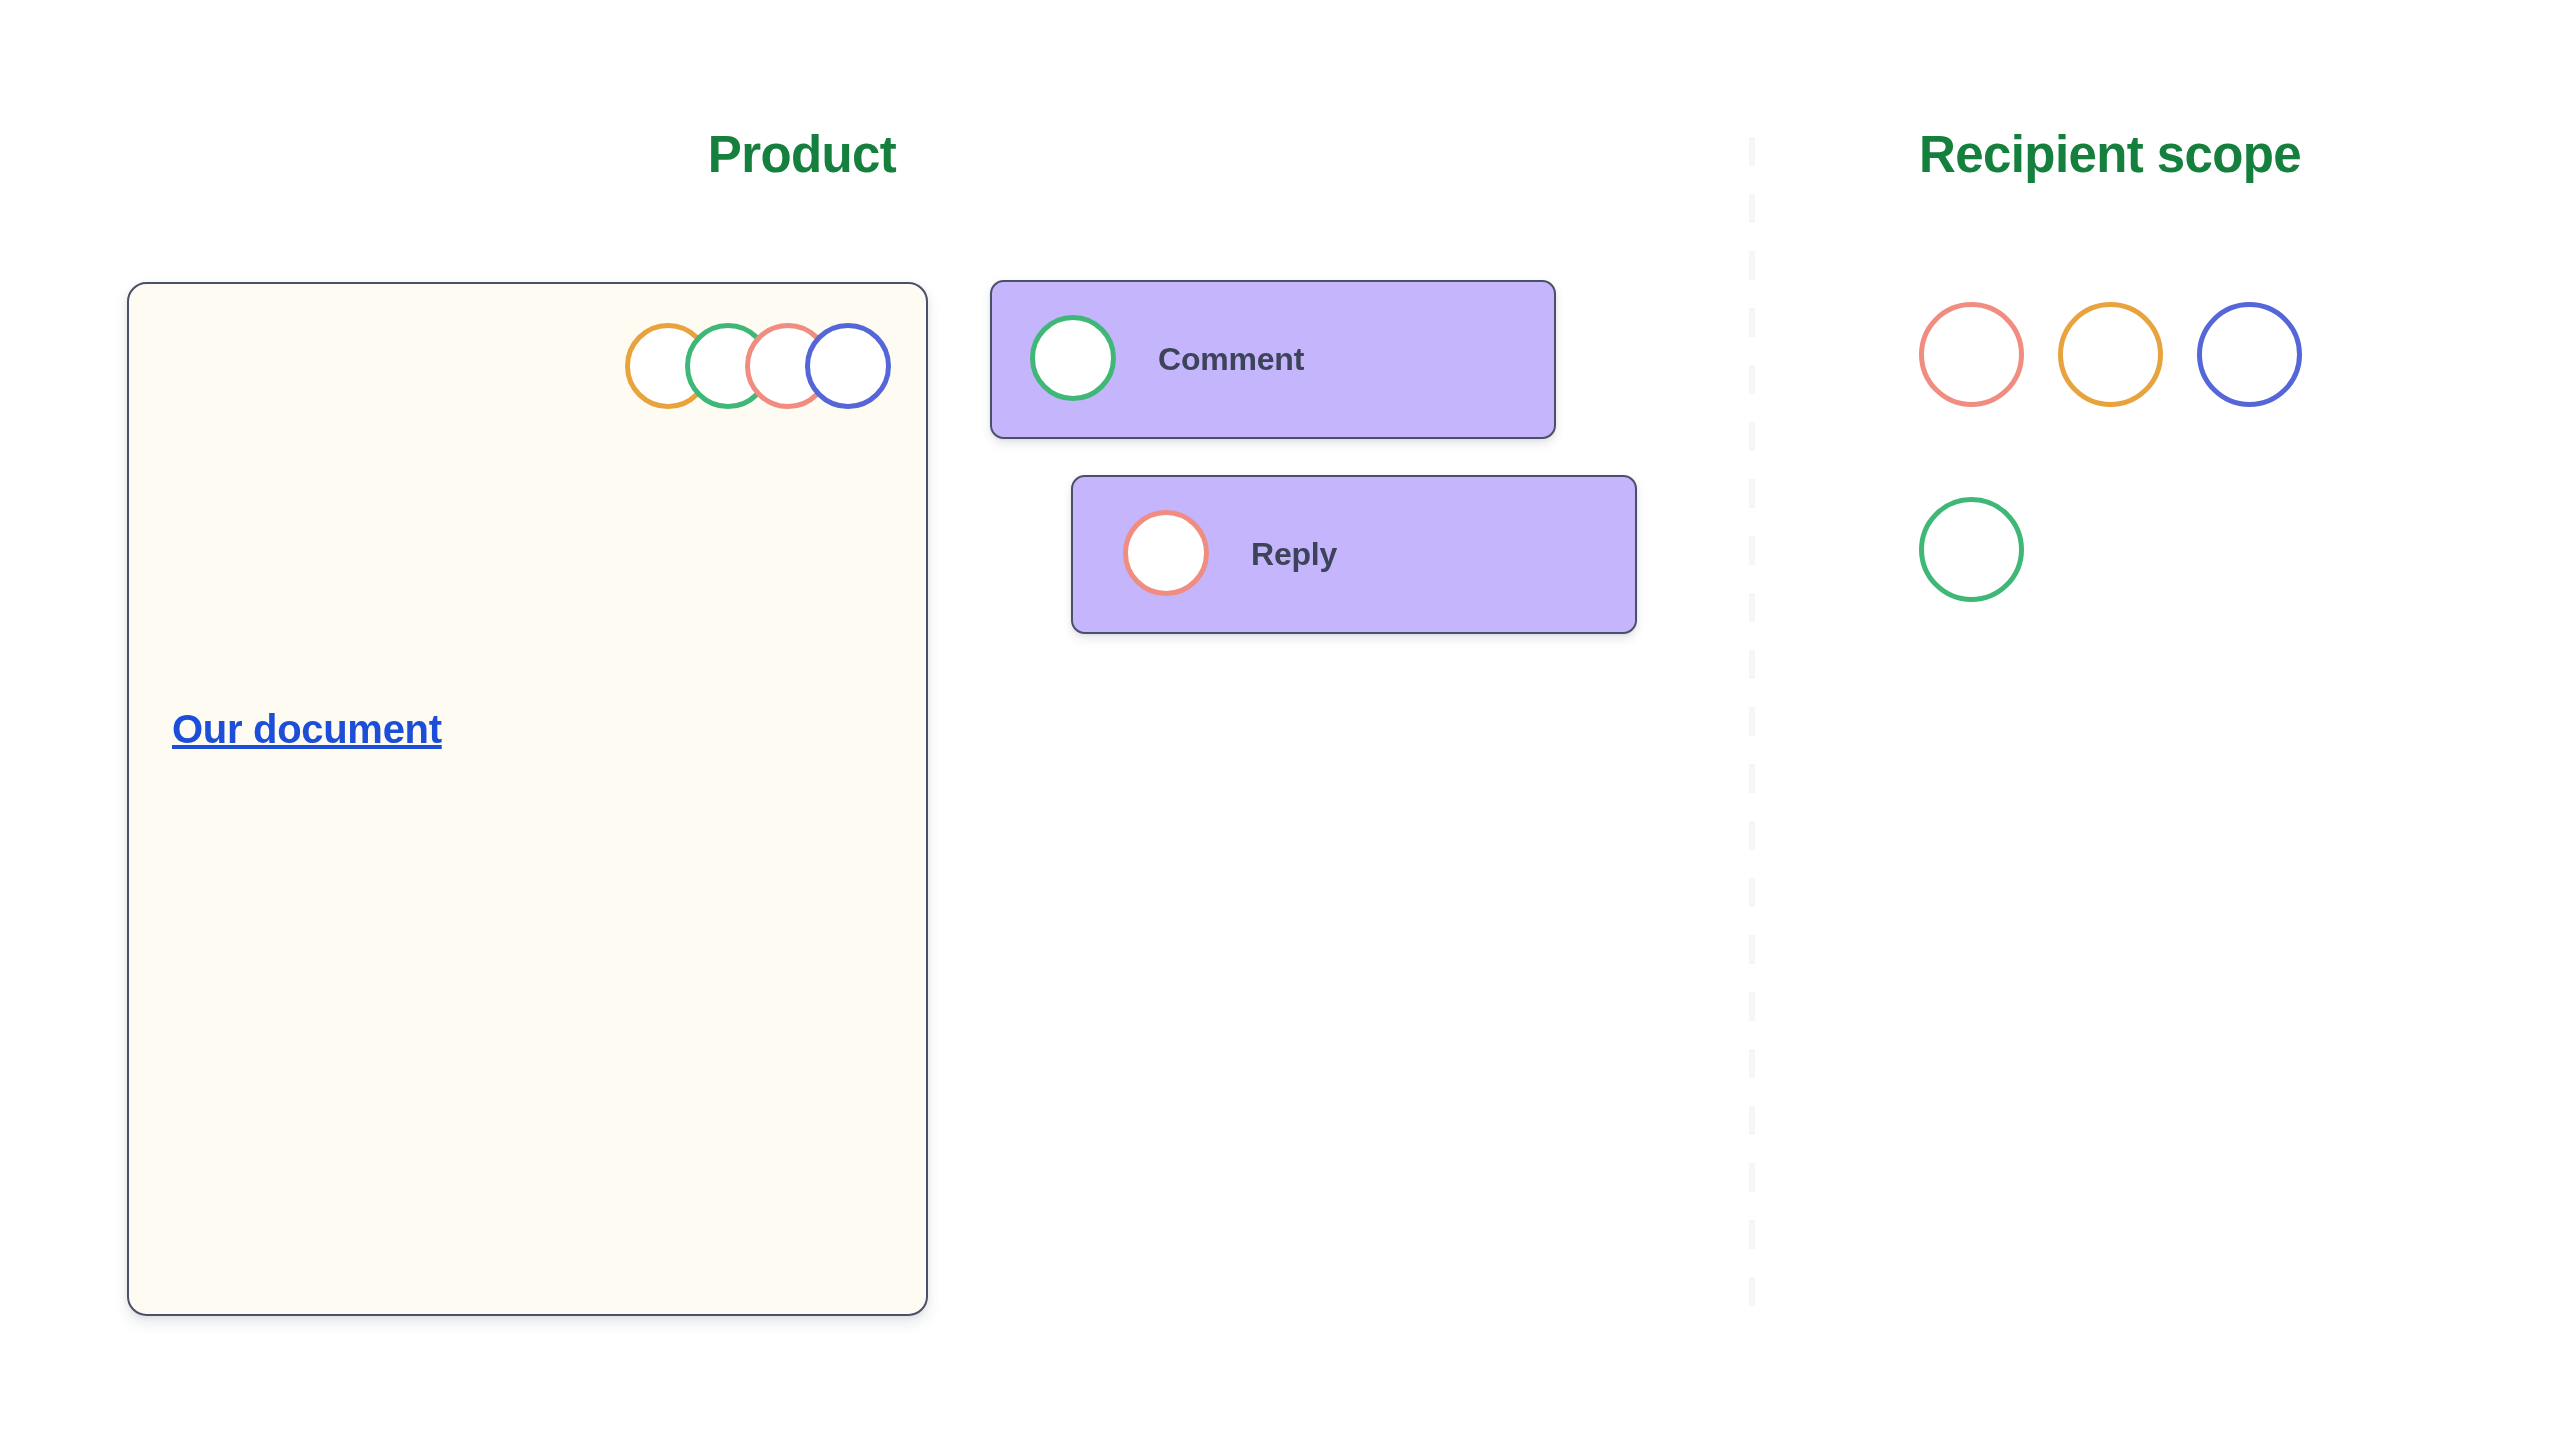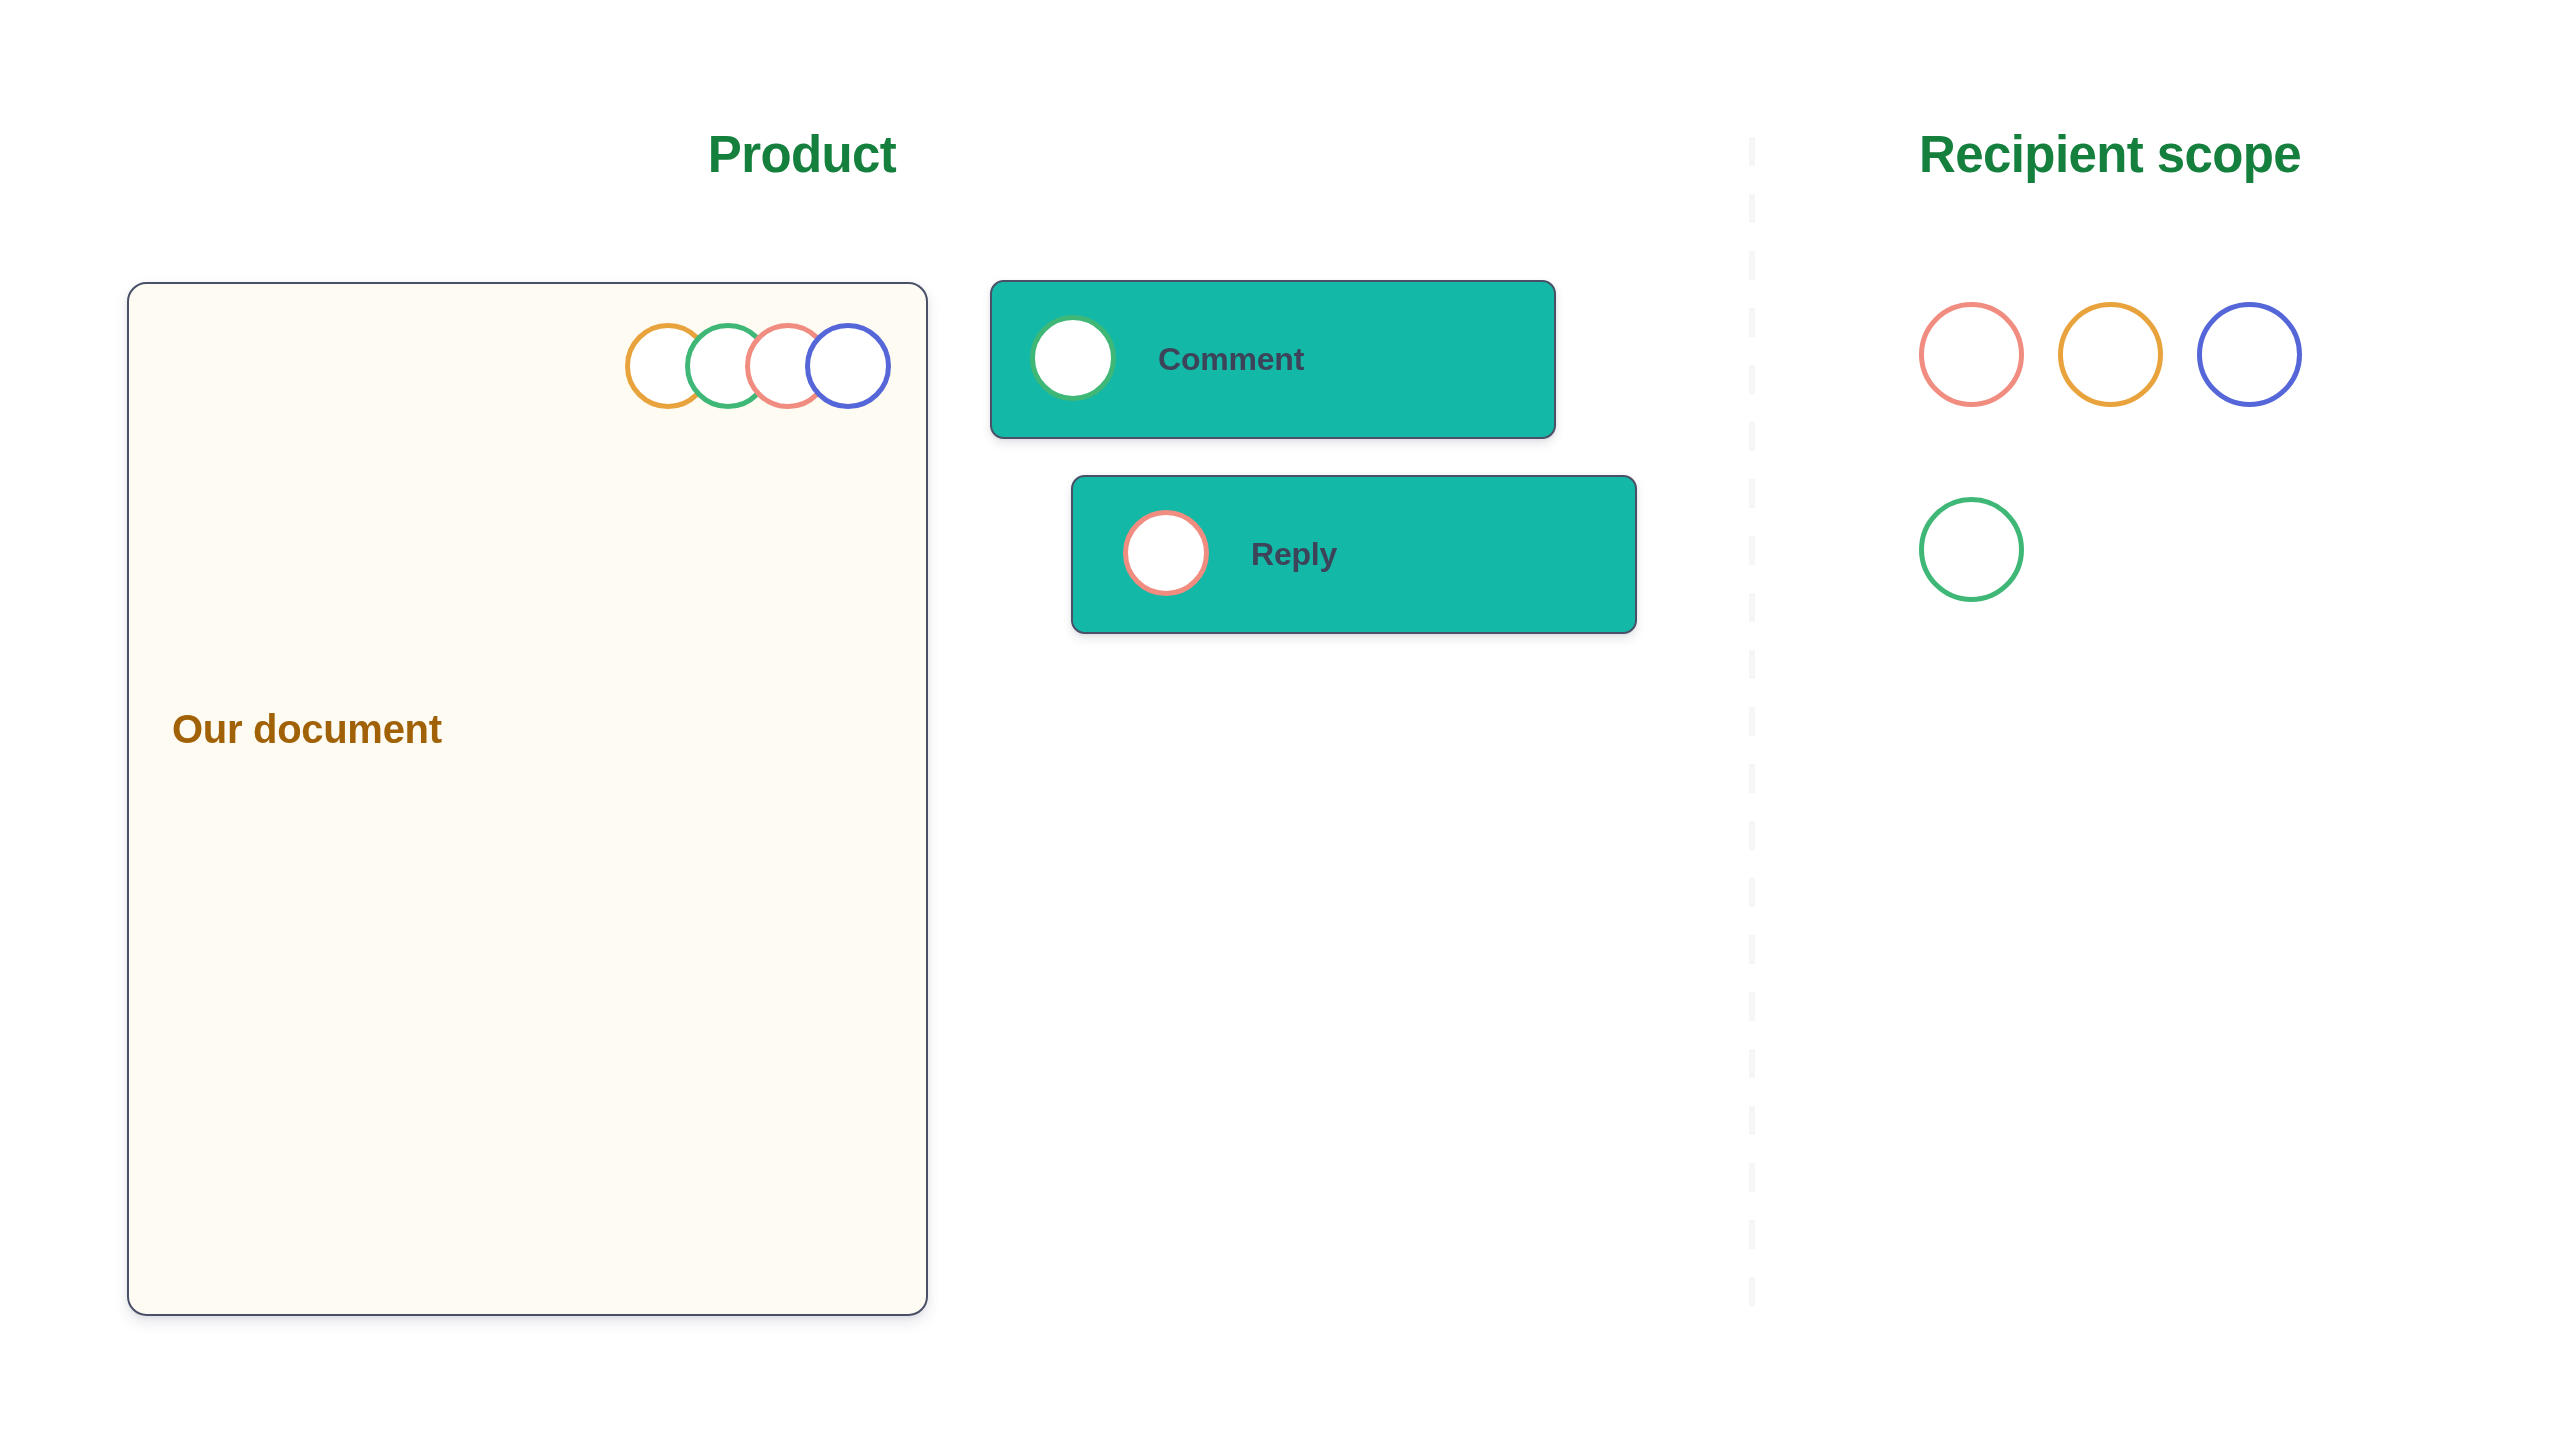--- a/index.html
+++ b/index.html
@@ -71,22 +71,23 @@
     box-shadow: 0 6.8px 13.7px rgba(60, 66, 90, 0.12),
                 0 2px 4.9px rgba(60, 66, 90, 0.07);
     box-sizing: border-box;
   }
   .doc-title {
     position: absolute;
     left: 43px;
     top: 423px;
     font-size: 40px;
     font-weight: bold;
-    color: #a16207;
+    color: #1d4ed8;
     letter-spacing: -0.3px;
+    text-decoration: underline;
   }
 
   
   .avatar-stack {
     position: absolute;
     right: 35px;
     top: 39px;
     display: flex;
     flex-direction: row;
     align-items: center;
@@ -122,21 +123,21 @@
     border-radius: 50%;
     overflow: hidden;
     background: #222;
     z-index: 1;
   }
   .avatar-photo svg { display: block; width: 100%; height: 100%; }
 
   
   .msg-card {
     position: absolute;
-    background: #14b8a6;
+    background: #c4b5fd;
     border: 2px solid #4a5068;
     border-radius: 13.7px;
     box-shadow: 0 4.9px 9.8px rgba(60, 66, 90, 0.13),
                 0 1px 2.9px rgba(60, 66, 90, 0.08);
     box-sizing: border-box;
     display: flex;
     align-items: center;
   }
   #comment-card {
     left: 990px;

